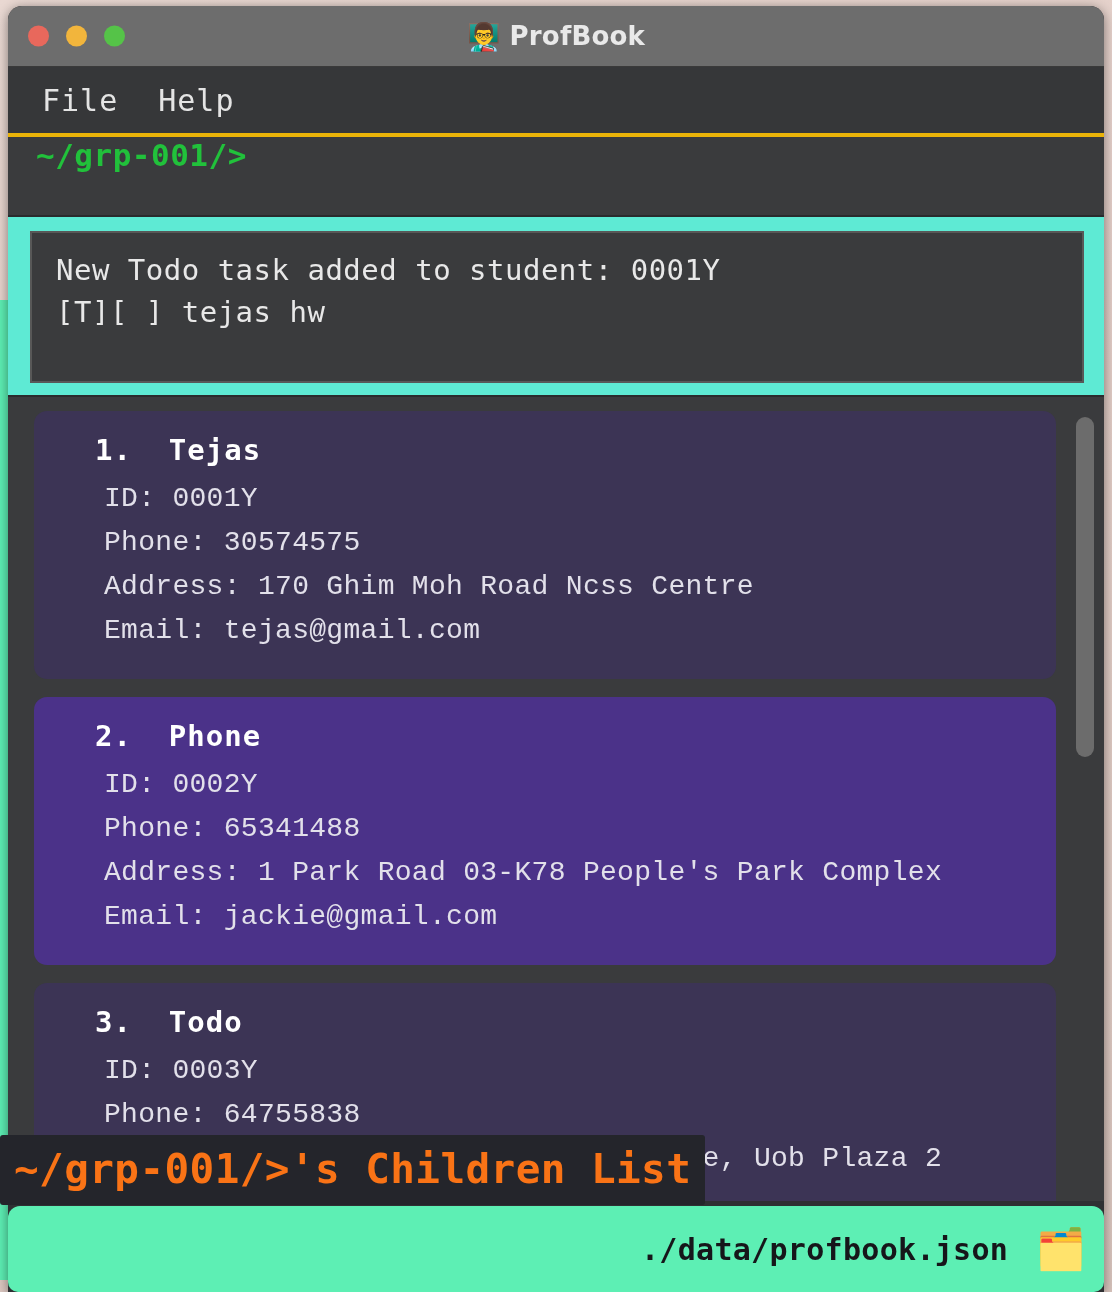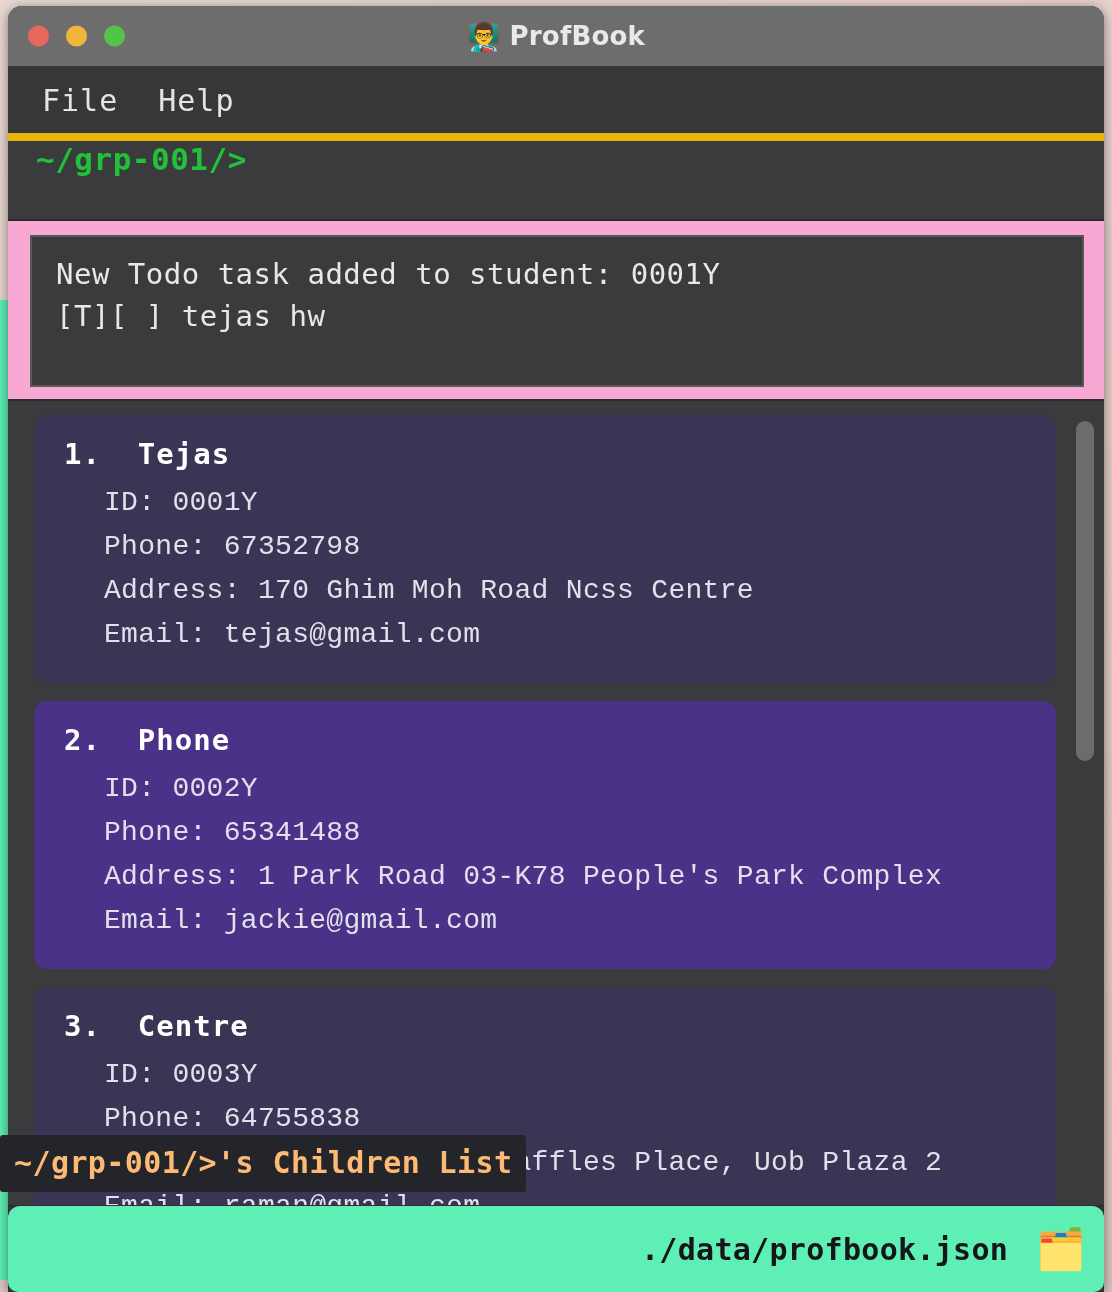--- a/index.html
+++ b/index.html
@@ -96,21 +96,21 @@
   }
 
   
   .menubar {
     height: 66px;
     background: #363739;
     display: flex;
     align-items: center;
     padding-left: 34px;
     gap: 40px;
-    border-bottom: 8px solid #eab308;
+    border-bottom: 4px solid #eab308;
   }
   .menu-item {
     font-family: "DejaVu Sans Mono", "Liberation Mono", monospace;
     font-size: 30px;
     color: #e4e4e4;
     letter-spacing: 1px;
     cursor: default;
   }
 
   
@@ -124,21 +124,21 @@
   .path-text {
     font-family: "DejaVu Sans Mono", "Liberation Mono", monospace;
     font-weight: bold;
     font-size: 31px;
     color: #21c13b;
     letter-spacing: 0.5px;
   }
 
   
   .resultwrap {
-    background: #f9a8d4;
+    background: #5eead4;
     padding: 14px 20px 12px 22px;
     border-bottom: 2px solid #2a2b2d;
   }
   .resultbox {
     border: 2px solid #585858;
     background: #3a3b3d;
     height: 152px;
     padding: 16px 24px;
     box-sizing: border-box;
     overflow: hidden;
@@ -175,20 +175,21 @@
   .card.selected { background: #4b3289; }
 
   .card-title {
     font-family: "DejaVu Sans Mono", "Liberation Mono", monospace;
     font-weight: bold;
     font-size: 29px;
     color: #ffffff;
     letter-spacing: 1px;
     margin-bottom: 10px;
     white-space: pre;
+    margin-left: 31px;
   }
   .card-row {
     font-family: Liberation Mono, monospace;
     font-size: 28px;
     line-height: 44px;
     color: #e2e0ea;
     padding-left: 40px;
     white-space: pre;
     letter-spacing: 0.3px;
   }
@@ -218,22 +219,22 @@
     left: 0px;
     top: 1135px;
     background: #24252b;
     padding: 10px 14px 12px 14px;
     border-radius: 3px;
     z-index: 40;
   }
   .tooltip-text {
     font-family: "DejaVu Sans Mono", "Liberation Mono", monospace;
     font-weight: bold;
-    font-size: 30px;
-    color: #fdba74;
+    font-size: 41px;
+    color: #f97316;
     letter-spacing: 0.4px;
     white-space: pre;
   }
 
   
   .statusbar {
     position: absolute;
     left: 8px;
     right: 8px;
     bottom: 0;
@@ -295,35 +296,35 @@
         <div class="result-line">[T][ ] tejas hw</div>
       </div>
     </div>
 
     <div class="listarea">
       <div class="list-inner">
 
         <div class="card">
           <div class="card-title"><span>1.</span>&nbsp;&nbsp;<span>Tejas</span></div>
           <div class="card-row">ID: 0001Y</div>
-          <div class="card-row">Phone: 67352798</div>
+          <div class="card-row">Phone: 30574575</div>
           <div class="card-row">Address: 170 Ghim Moh Road Ncss Centre</div>
           <div class="card-row">Email: tejas@gmail.com</div>
         </div>
 
         <div class="card selected">
           <div class="card-title"><span>2.</span>&nbsp;&nbsp;<span>Phone</span></div>
           <div class="card-row">ID: 0002Y</div>
           <div class="card-row">Phone: 65341488</div>
           <div class="card-row">Address: 1 Park Road 03-K78 People's Park Complex</div>
           <div class="card-row">Email: jackie@gmail.com</div>
         </div>
 
         <div class="card">
-          <div class="card-title"><span>3.</span>&nbsp;&nbsp;<span>Centre</span></div>
+          <div class="card-title"><span>3.</span>&nbsp;&nbsp;<span>Todo</span></div>
           <div class="card-row">ID: 0003Y</div>
           <div class="card-row">Phone: 64755838</div>
           <div class="card-row">Address: 3Rd Floor, 80 Raffles Place, Uob Plaza 2</div>
           <div class="card-row">Email: raman@gmail.com</div>
         </div>
 
       </div>
 
       <div class="scrolltrack">
         <div class="scrollthumb"></div>

